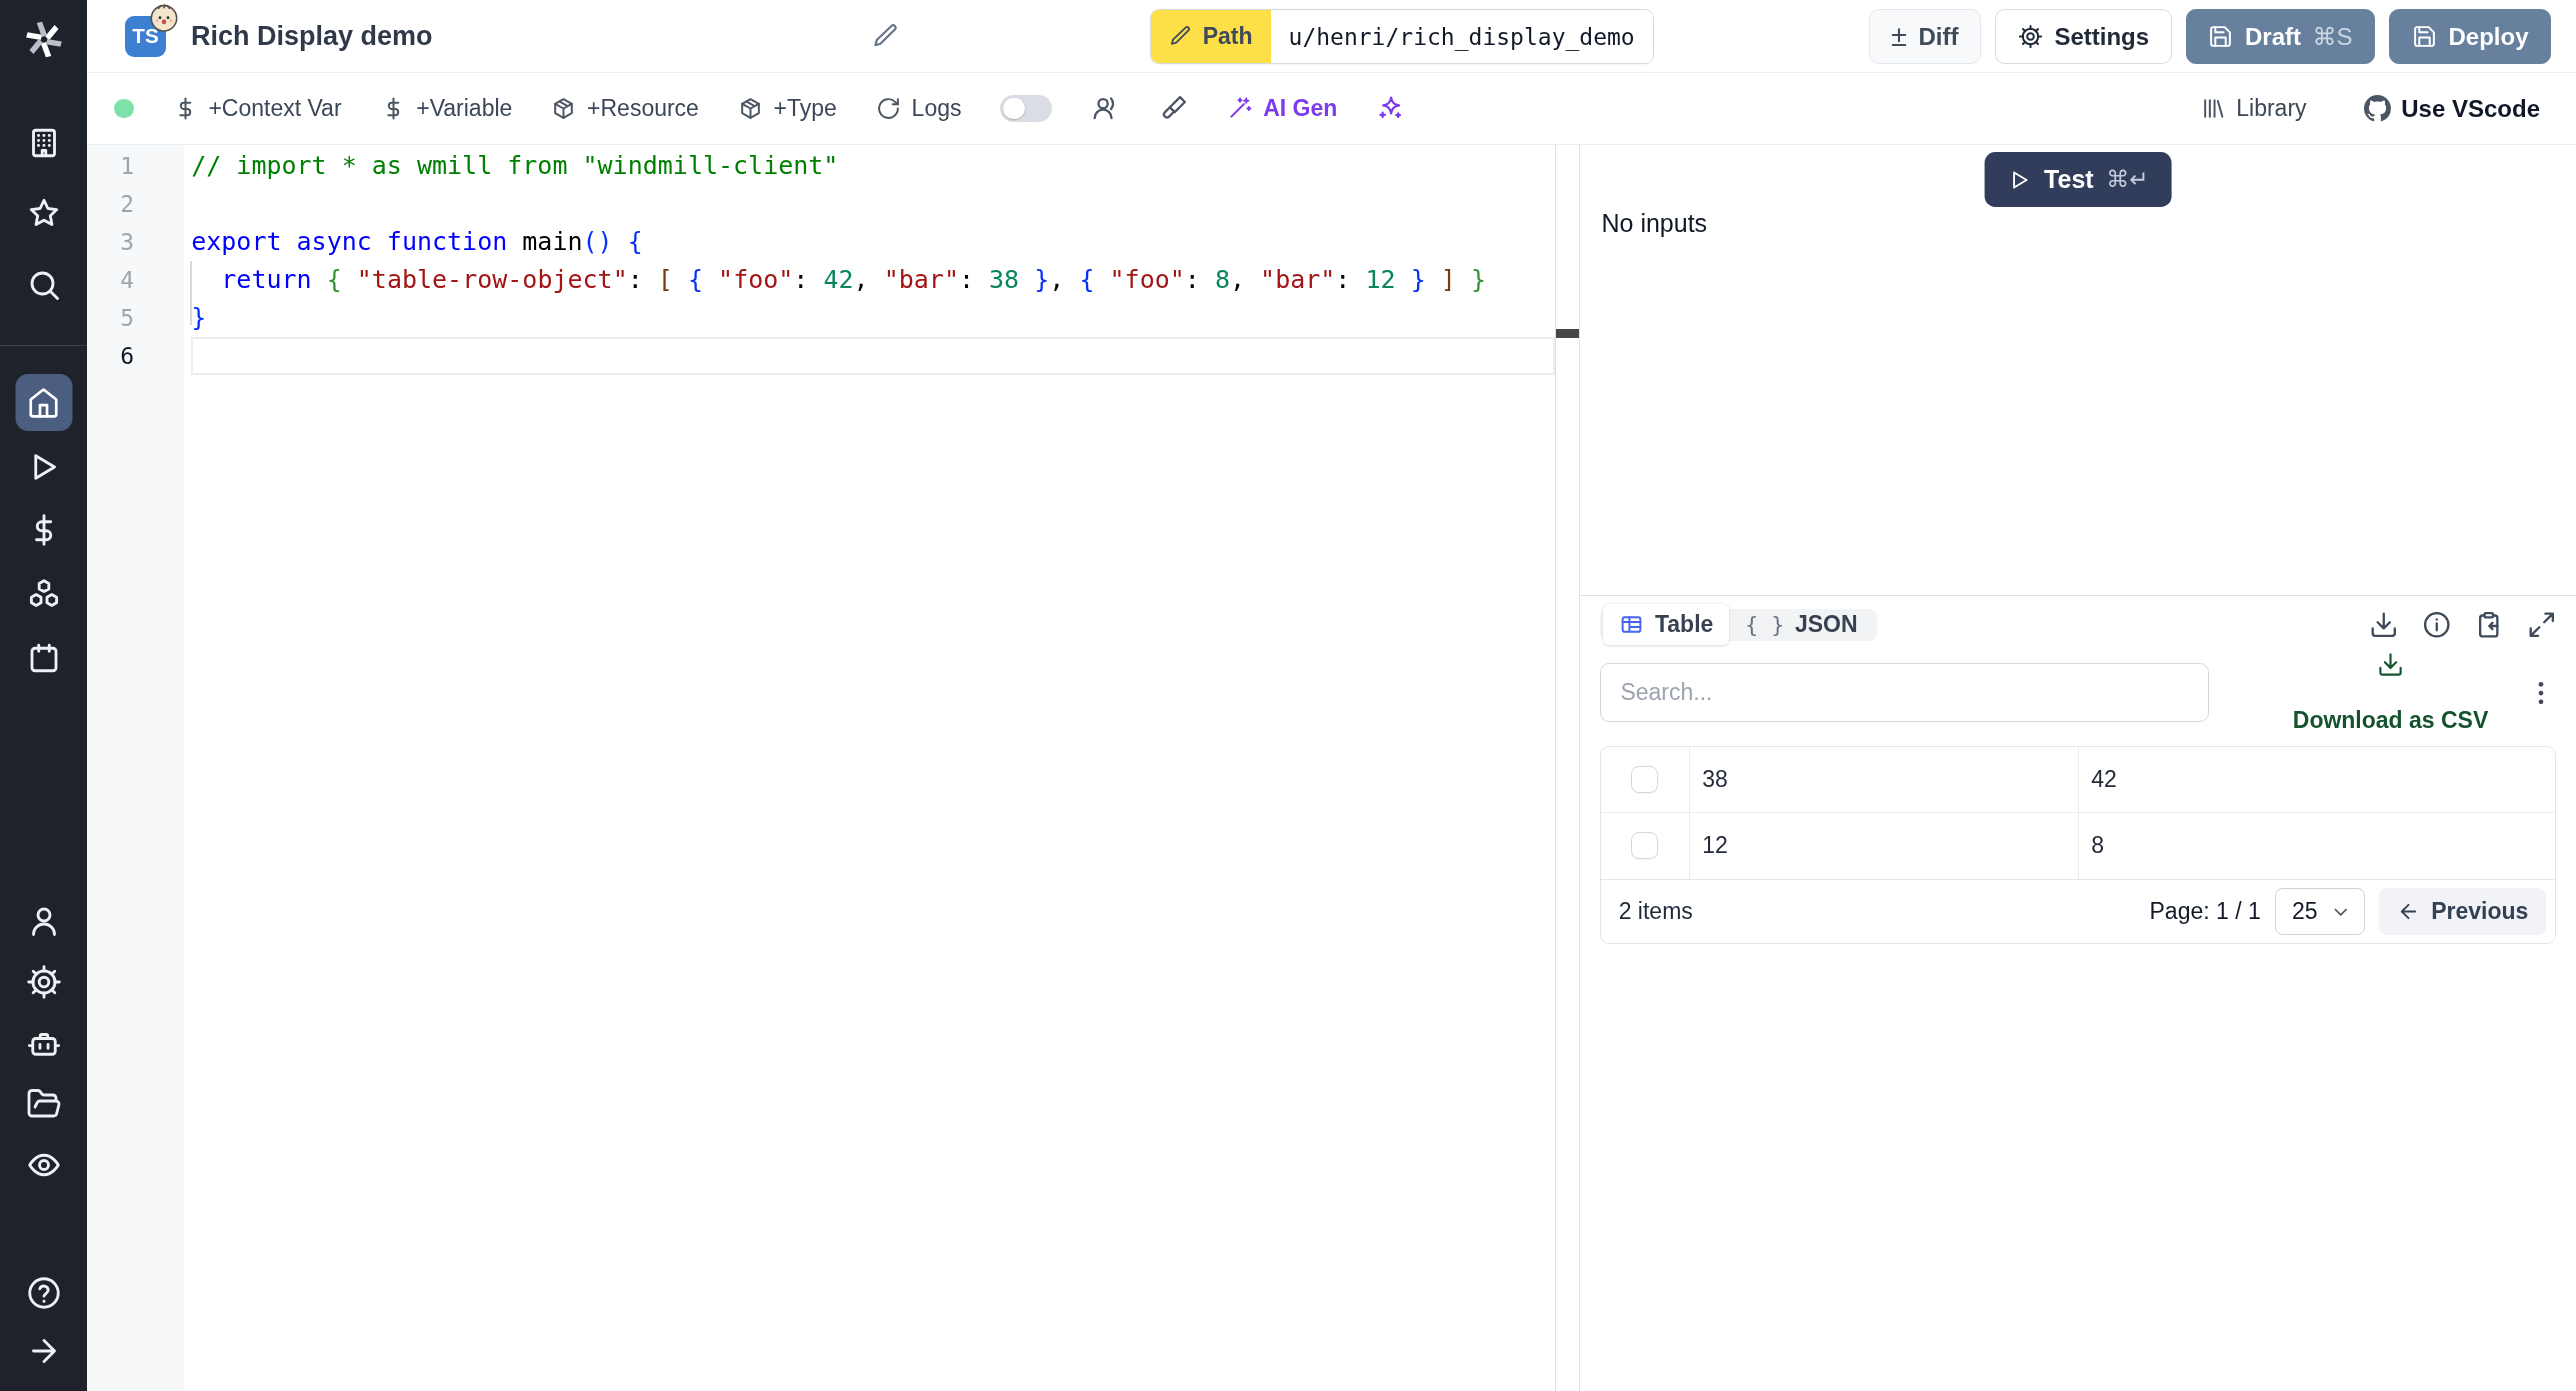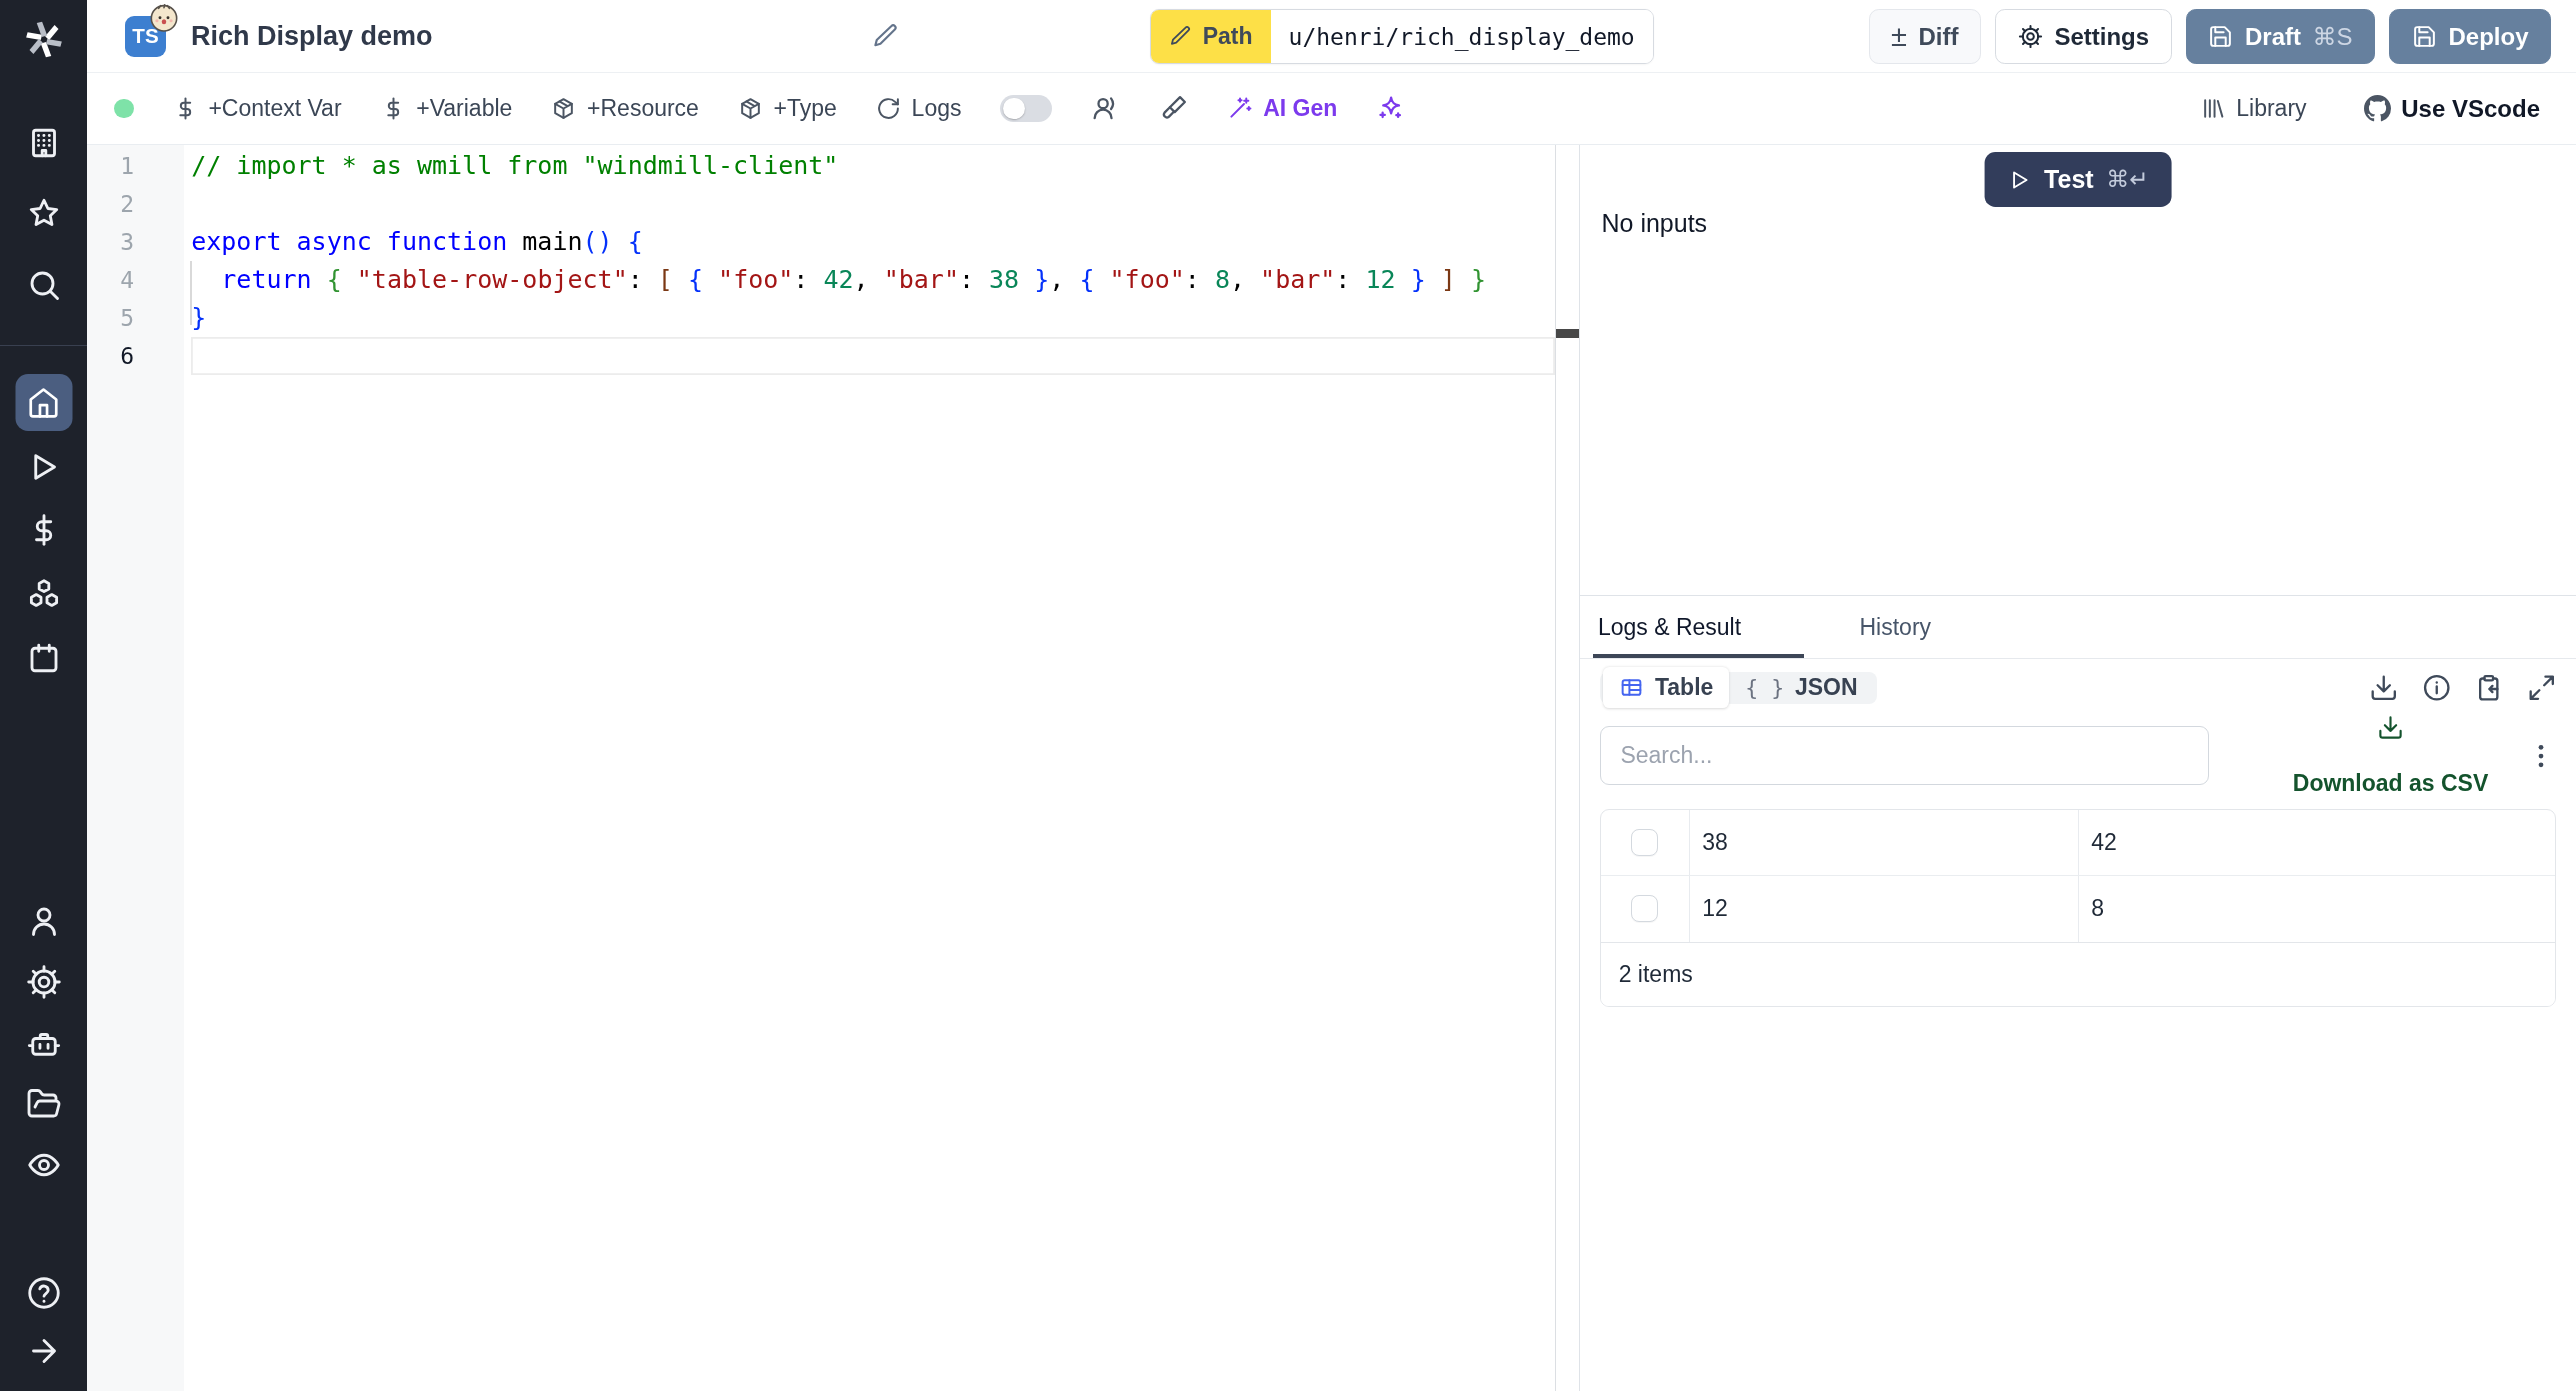--- a/index.html
+++ b/index.html
@@ -526,24 +526,20 @@
             <svg class="i" viewBox="0 0 27 27" width="24" height="24">
                 <use href="#ic-play"></use>
               </svg>
             <span>Test</span>
             <span class="shortcut">⌘↵</span>
           </div>
           <div class="no-inputs">No inputs</div>
         </div>
 
         <div class="result-section">
-          <div class="tabs-row">
-            <div class="tab active">Logs &amp; Result</div>
-            <div class="tab">History</div>
-          </div>
 
           <div class="result-content">
             <div class="row-between">
               <div class="seg-group">
                 <div class="seg active">
                   <svg class="i table-ic" viewBox="0 0 28 28" width="25" height="25">
                       <use href="#ic-table"></use>
                     </svg>
                   <span>Table</span>
                 </div>
@@ -593,20 +589,35 @@
                   <div class="t-grid t-row">
                     <div class="t-cell t-check">
                       <span class="checkbox"></span>
                     </div>
                     <div class="t-cell">12</div>
                     <div class="t-cell last">8</div>
                   </div>
                 </div>
               <div class="t-footer">
                 <span class="items-count">2 items</span>
+                <div class="pager">
+                  <span class="page-label">Page: 1 / 1</span>
+                  <div class="pagesize">
+                    <span>25</span>
+                    <svg class="i" viewBox="0 0 24 24" width="21.5" height="21.5">
+                        <use href="#ic-chevron-down"></use>
+                      </svg>
+                  </div>
+                  <div class="prev-btn">
+                    <svg class="i" viewBox="0 0 26 26" width="23" height="23">
+                        <use href="#ic-arrow-left"></use>
+                      </svg>
+                    <span>Previous</span>
+                  </div>
+                </div>
               </div>
             </div>
           </div>
         </div>
       </div>
     </div>
   </div>
 </div>
 
 

